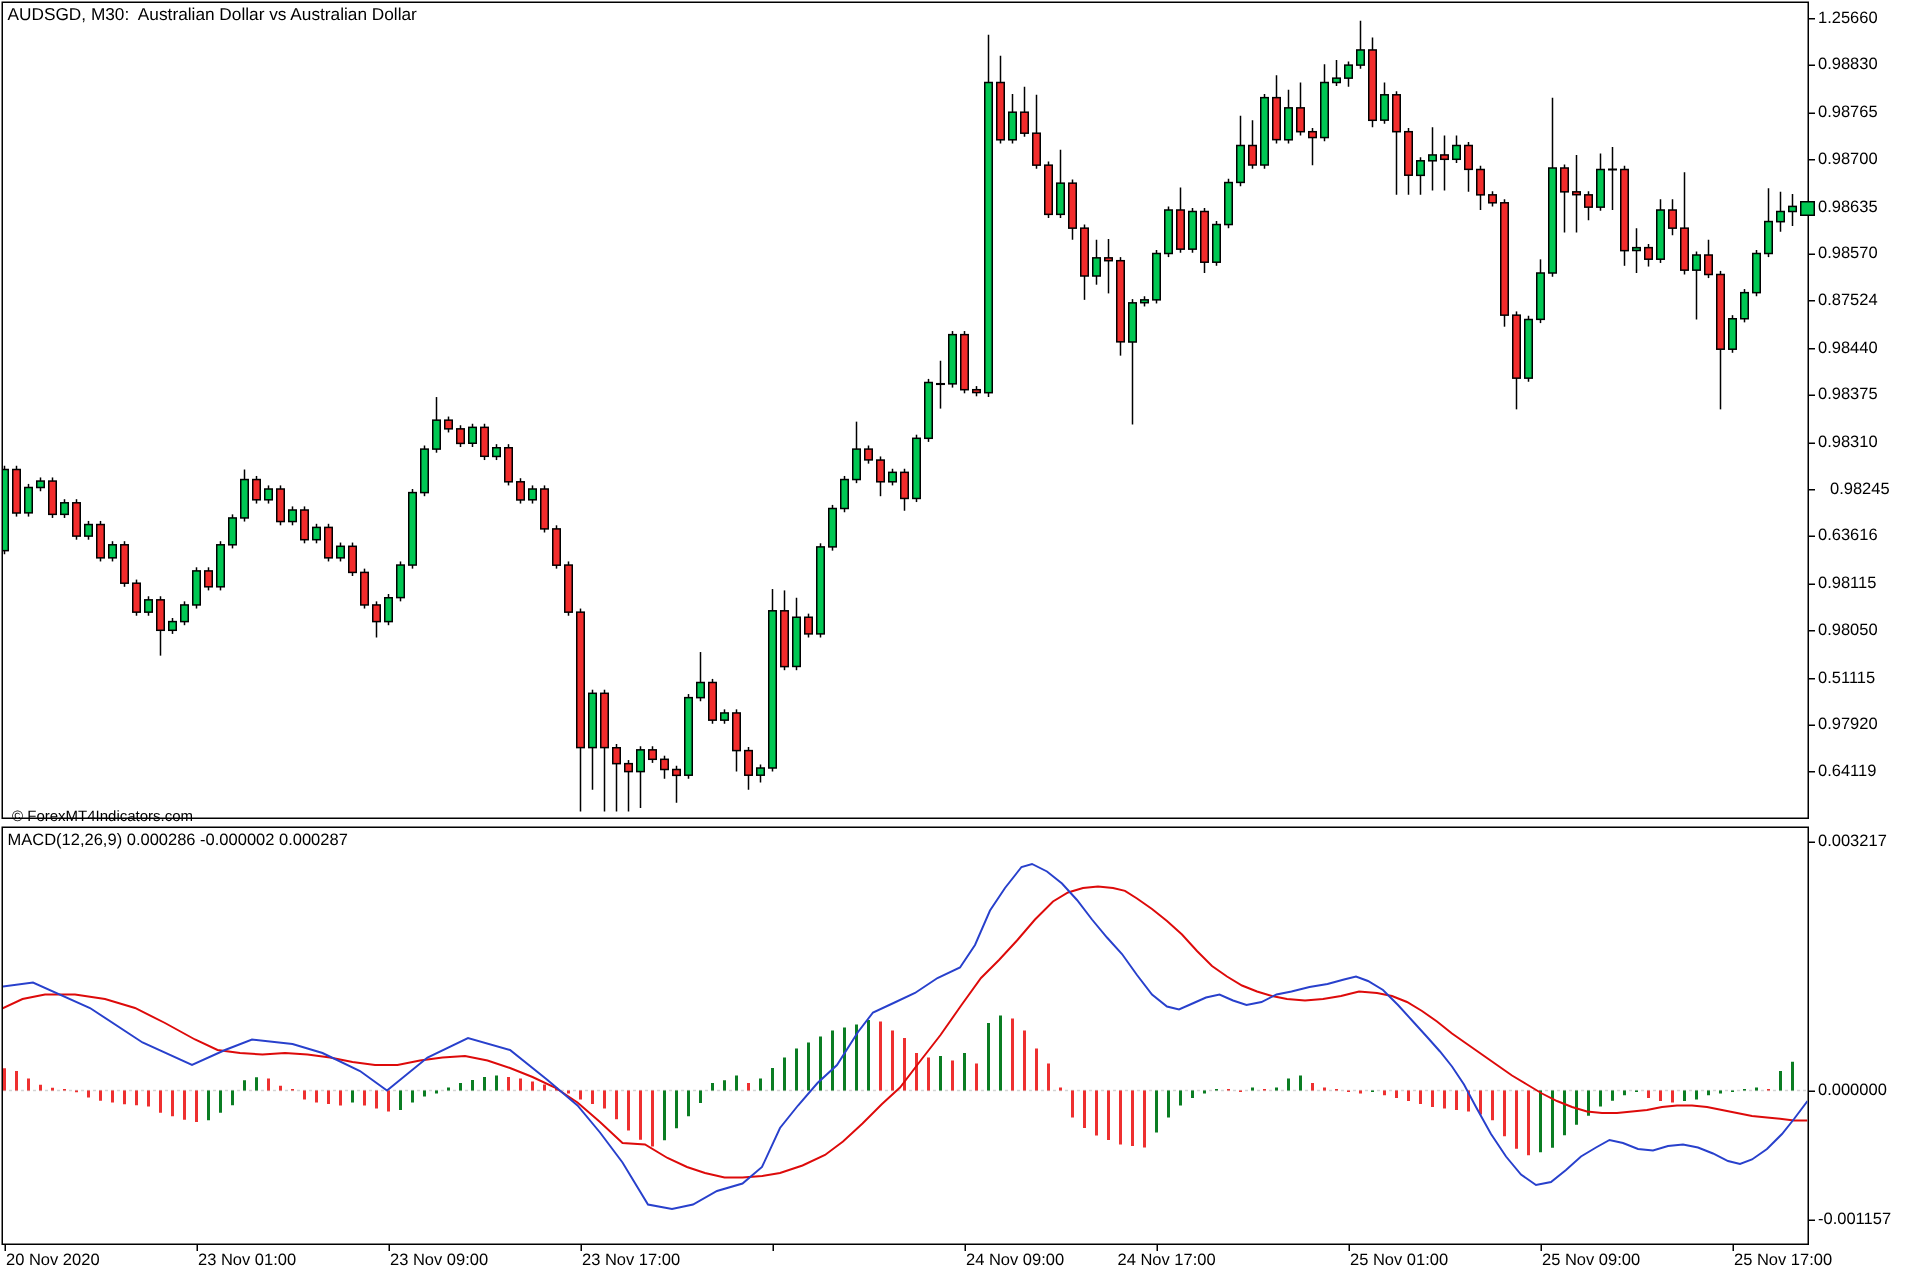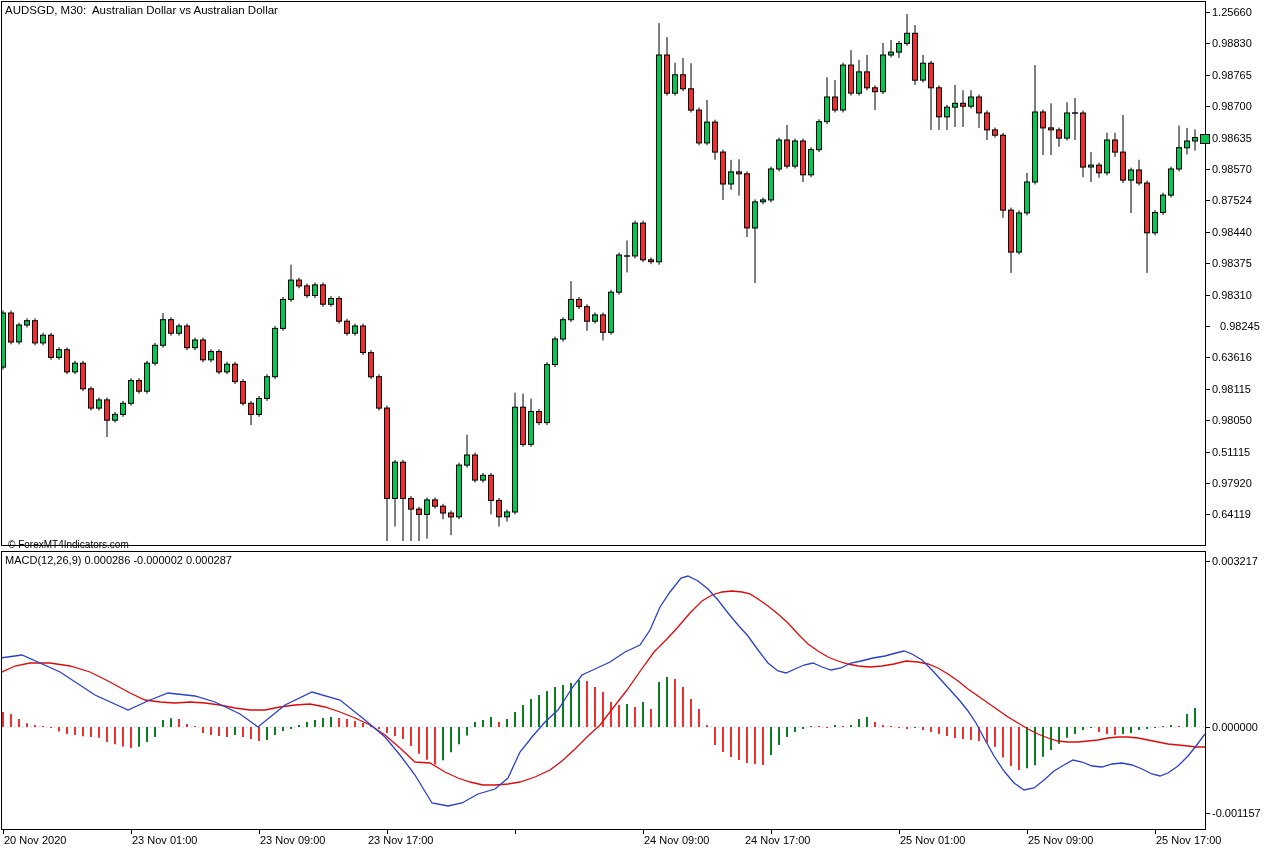--- a/index.html
+++ b/index.html
@@ -532,21 +532,21 @@
      <div class="axis-label" style="left:1212px;top:807px">-0.001157</div>
     </div>
   <div id="time-axis">
       <div class="tick-v" style="left:3px;top:830px"></div>
      <div class="axis-label" style="left:4px;top:834px">20 Nov 2020</div>
       <div class="tick-v" style="left:131px;top:830px"></div>
      <div class="axis-label" style="left:132px;top:834px">23 Nov 01:00</div>
       <div class="tick-v" style="left:259px;top:830px"></div>
      <div class="axis-label" style="left:260px;top:834px">23 Nov 09:00</div>
       <div class="tick-v" style="left:387px;top:830px"></div>
-     <div class="axis-label" style="left:368px;top:834px">23 Nov 17:00</div>
+     <div class="axis-label" style="left:388px;top:834px">23 Nov 17:00</div>
       <div class="tick-v" style="left:515px;top:830px"></div>
      <div class="axis-label" style="left:516px;top:856px">24 Nov 01:00</div>
       <div class="tick-v" style="left:643px;top:830px"></div>
      <div class="axis-label" style="left:644px;top:834px">24 Nov 09:00</div>
       <div class="tick-v" style="left:771px;top:830px"></div>
      <div class="axis-label" style="left:745px;top:834px">24 Nov 17:00</div>
       <div class="tick-v" style="left:899px;top:830px"></div>
      <div class="axis-label" style="left:900px;top:834px">25 Nov 01:00</div>
       <div class="tick-v" style="left:1027px;top:830px"></div>
      <div class="axis-label" style="left:1028px;top:834px">25 Nov 09:00</div>

